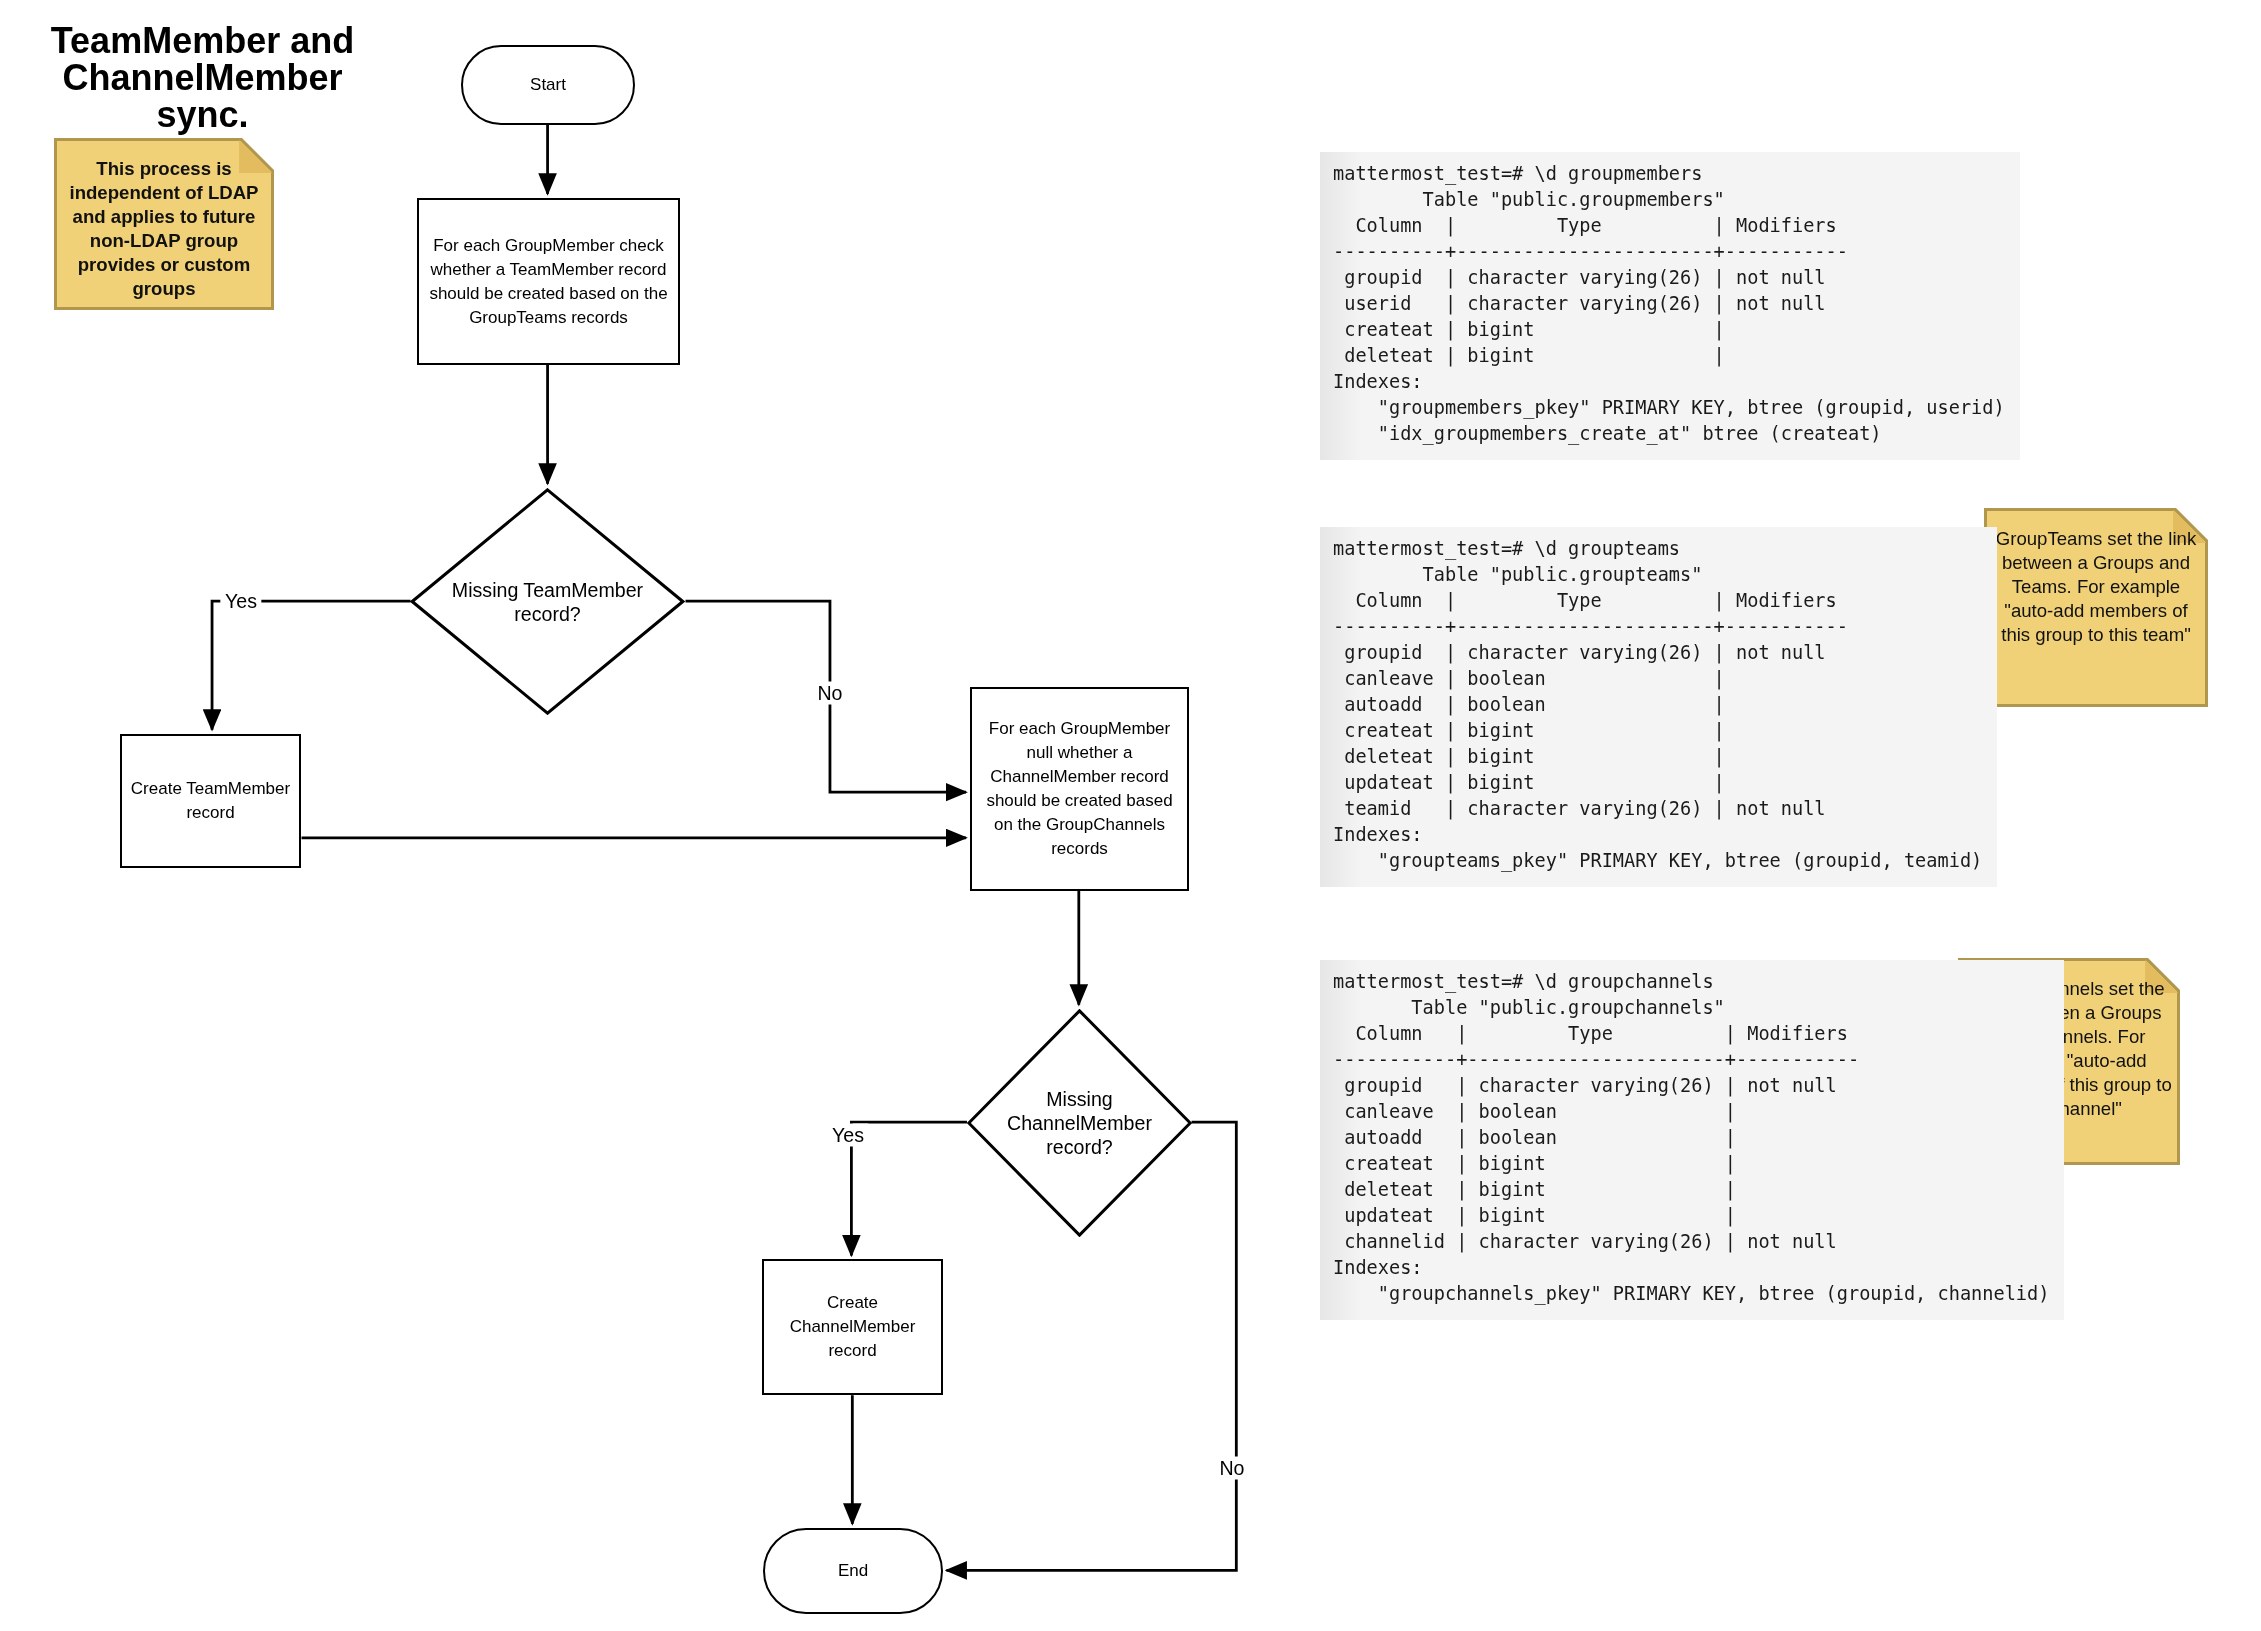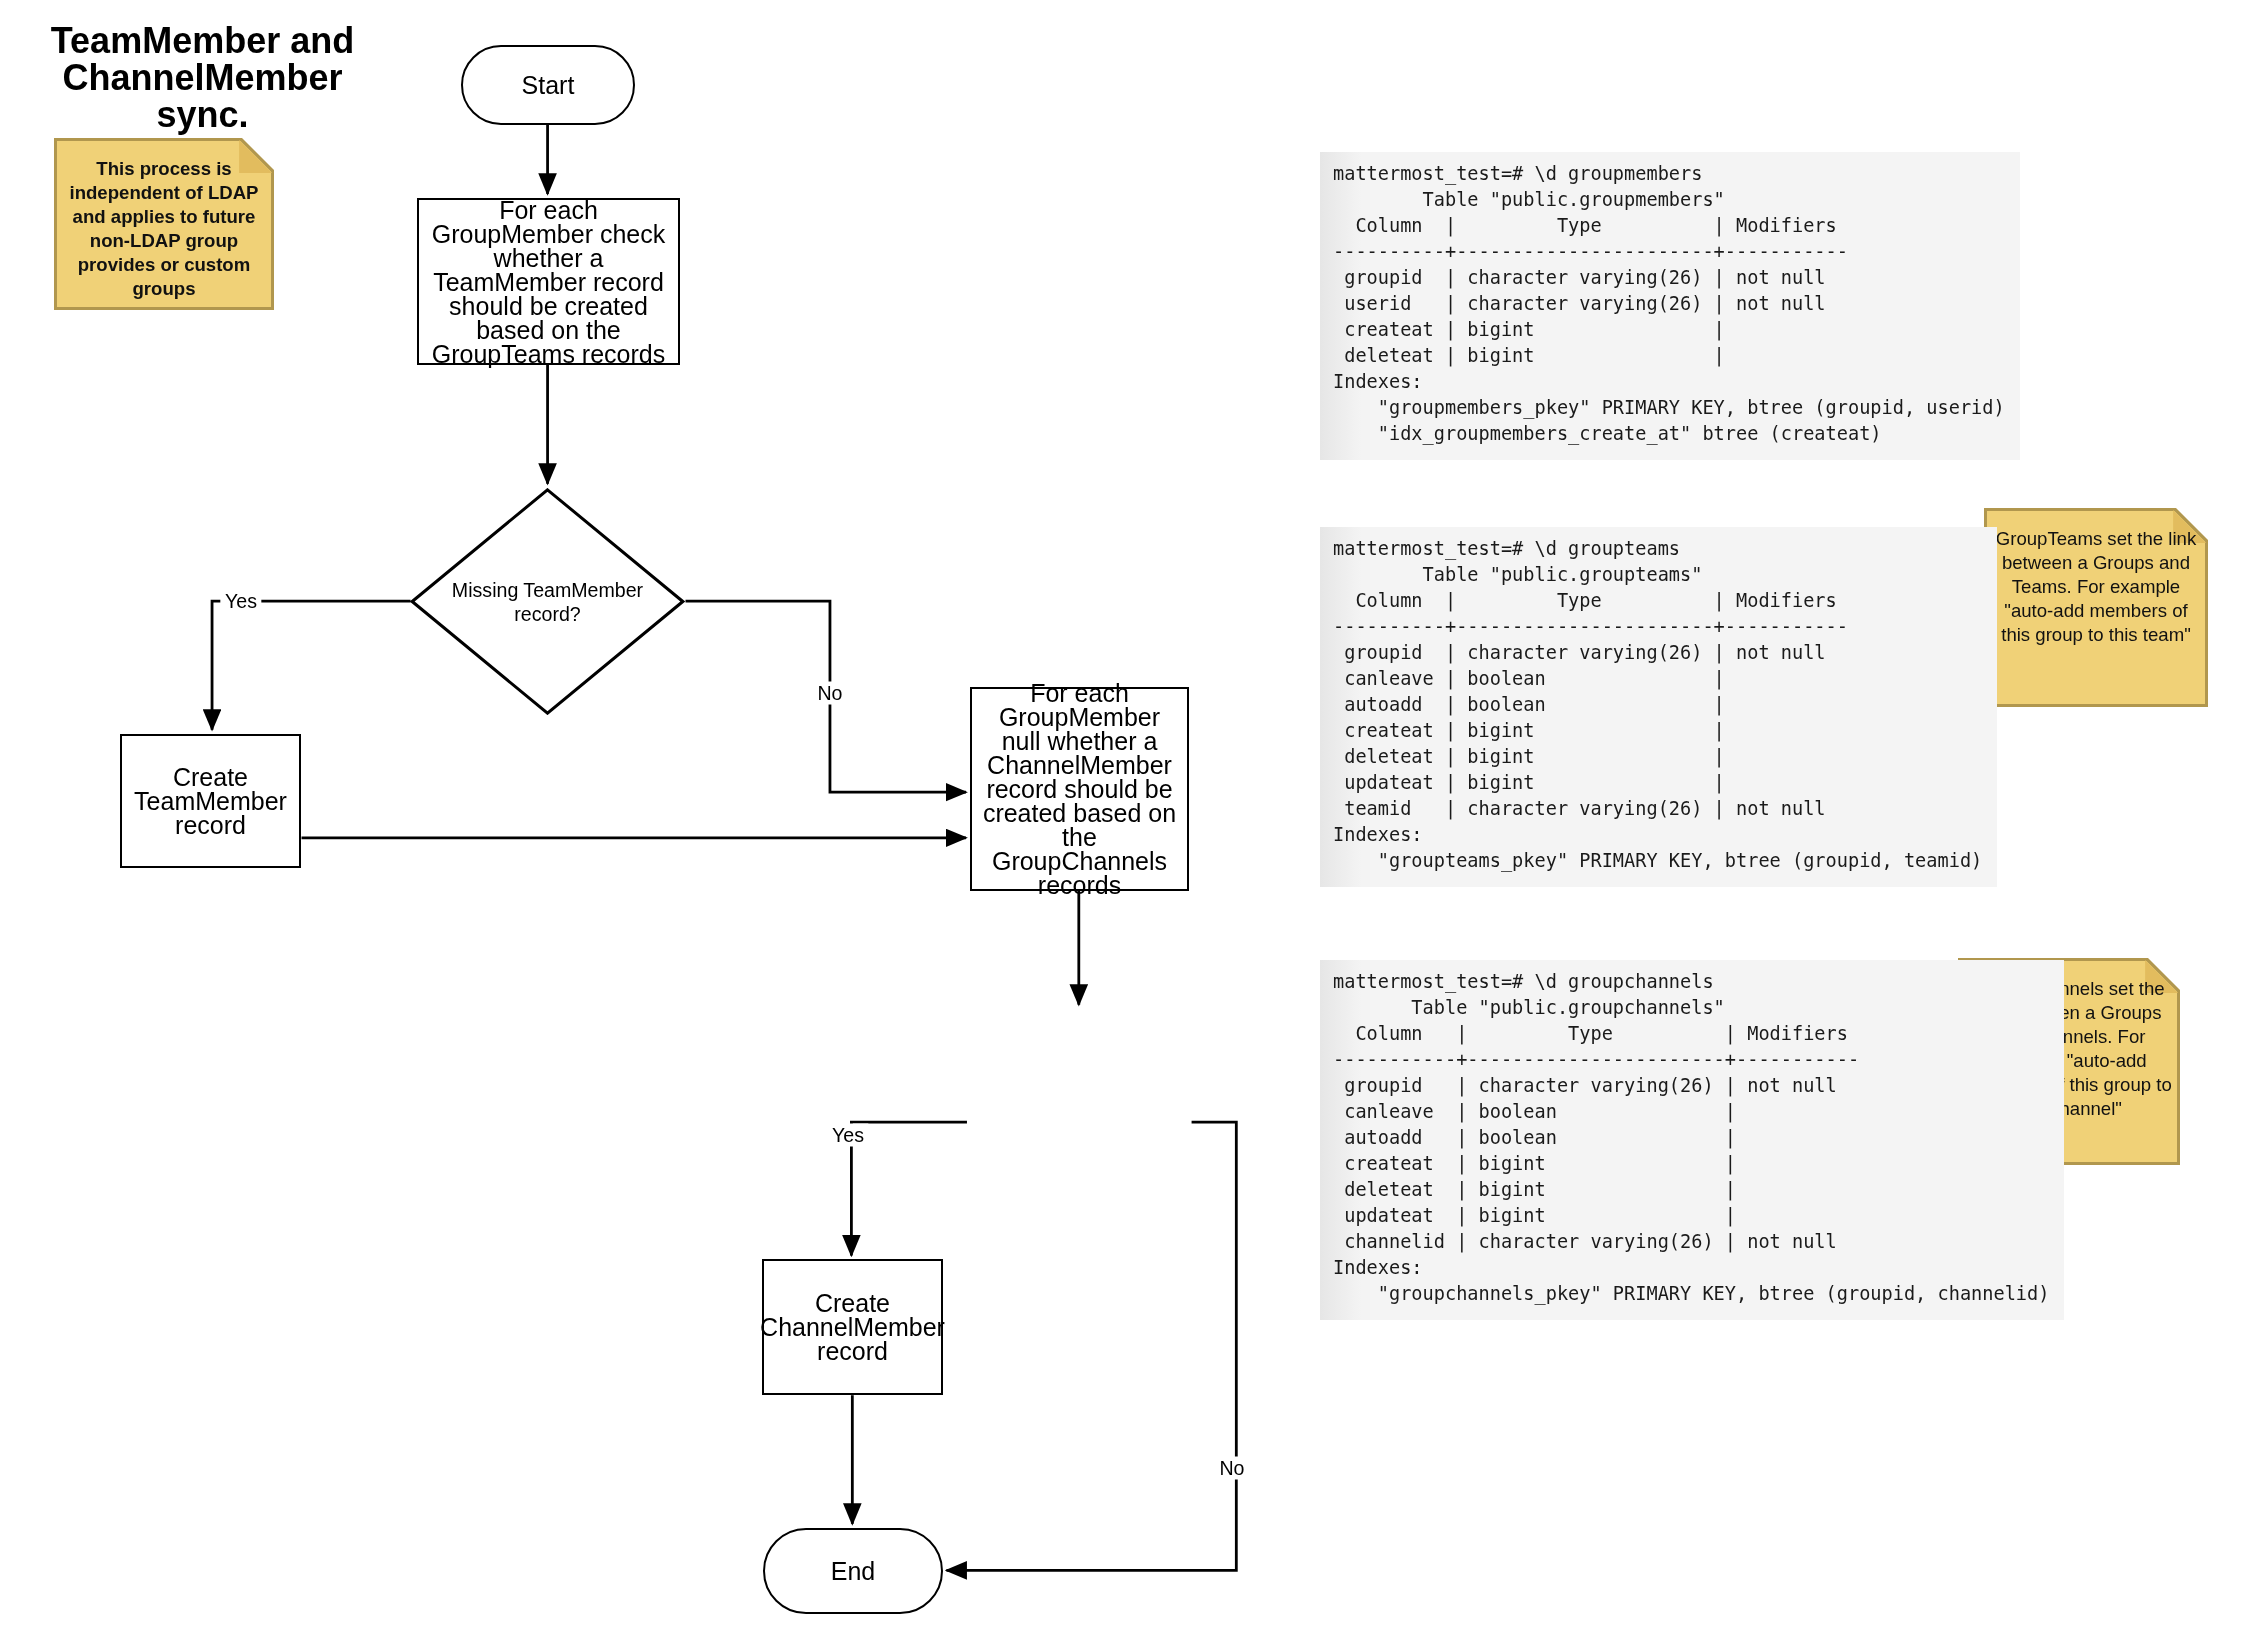--- a/index.html
+++ b/index.html
@@ -12,21 +12,21 @@
 
   .title{
     position:absolute;left:43px;top:22.4px;width:319px;
     font-size:36px;font-weight:bold;line-height:37px;text-align:center;
     white-space:pre-line;z-index:3;
   }
 
   .shape{
     position:absolute;background:#fff;border:2.8px solid #000;box-sizing:border-box;
     display:flex;align-items:center;justify-content:center;text-align:center;
-    font-size:25px;line-height:24px;z-index:2;padding:3.7px 7.5px;
+    font-size:17px;line-height:24px;z-index:2;padding:3.7px 7.5px;
   }
   .terminal{border-radius:43px;}
 
   .diamond{position:absolute;z-index:2;}
   .diamond svg{position:absolute;left:0;top:0;width:100%;height:100%;}
   .diamond polygon{fill:#fff;stroke:#000;stroke-width:3;vector-effect:non-scaling-stroke;}
   .dtext{
     position:absolute;left:10%;top:0;width:80%;height:100%;
     display:flex;align-items:center;justify-content:center;text-align:center;
     font-size:19.6px;line-height:24px;
@@ -125,20 +125,26 @@
   </div>
 
   <div class="shape" style="left:120px;top:734px;width:181px;height:134px;">
     <span>Create TeamMember record</span>
   </div>
 
   <div class="shape" style="left:970px;top:687px;width:219px;height:204px;">
     <span>For each GroupMember null whether a ChannelMember record should be created based on the GroupChannels records</span>
   </div>
 
+  <div class="diamond" style="left:967px;top:1009px;width:225px;height:228px;">
+    <svg viewBox="0 0 100 100" preserveAspectRatio="none">
+      <polygon points="50,0.8 99.2,50 50,99.2 0.8,50"></polygon>
+    </svg>
+    <div class="dtext">Missing ChannelMember record?</div>
+  </div>
 
   <div class="shape" style="left:762px;top:1259px;width:181px;height:136px;">
     <span>Create ChannelMember record</span>
   </div>
 
   <div class="shape terminal" style="left:763px;top:1528px;width:180px;height:86px;">
     <span>End</span>
   </div>
 
   <div class="edge-label" style="left:241px;top:601px;">Yes</div>

